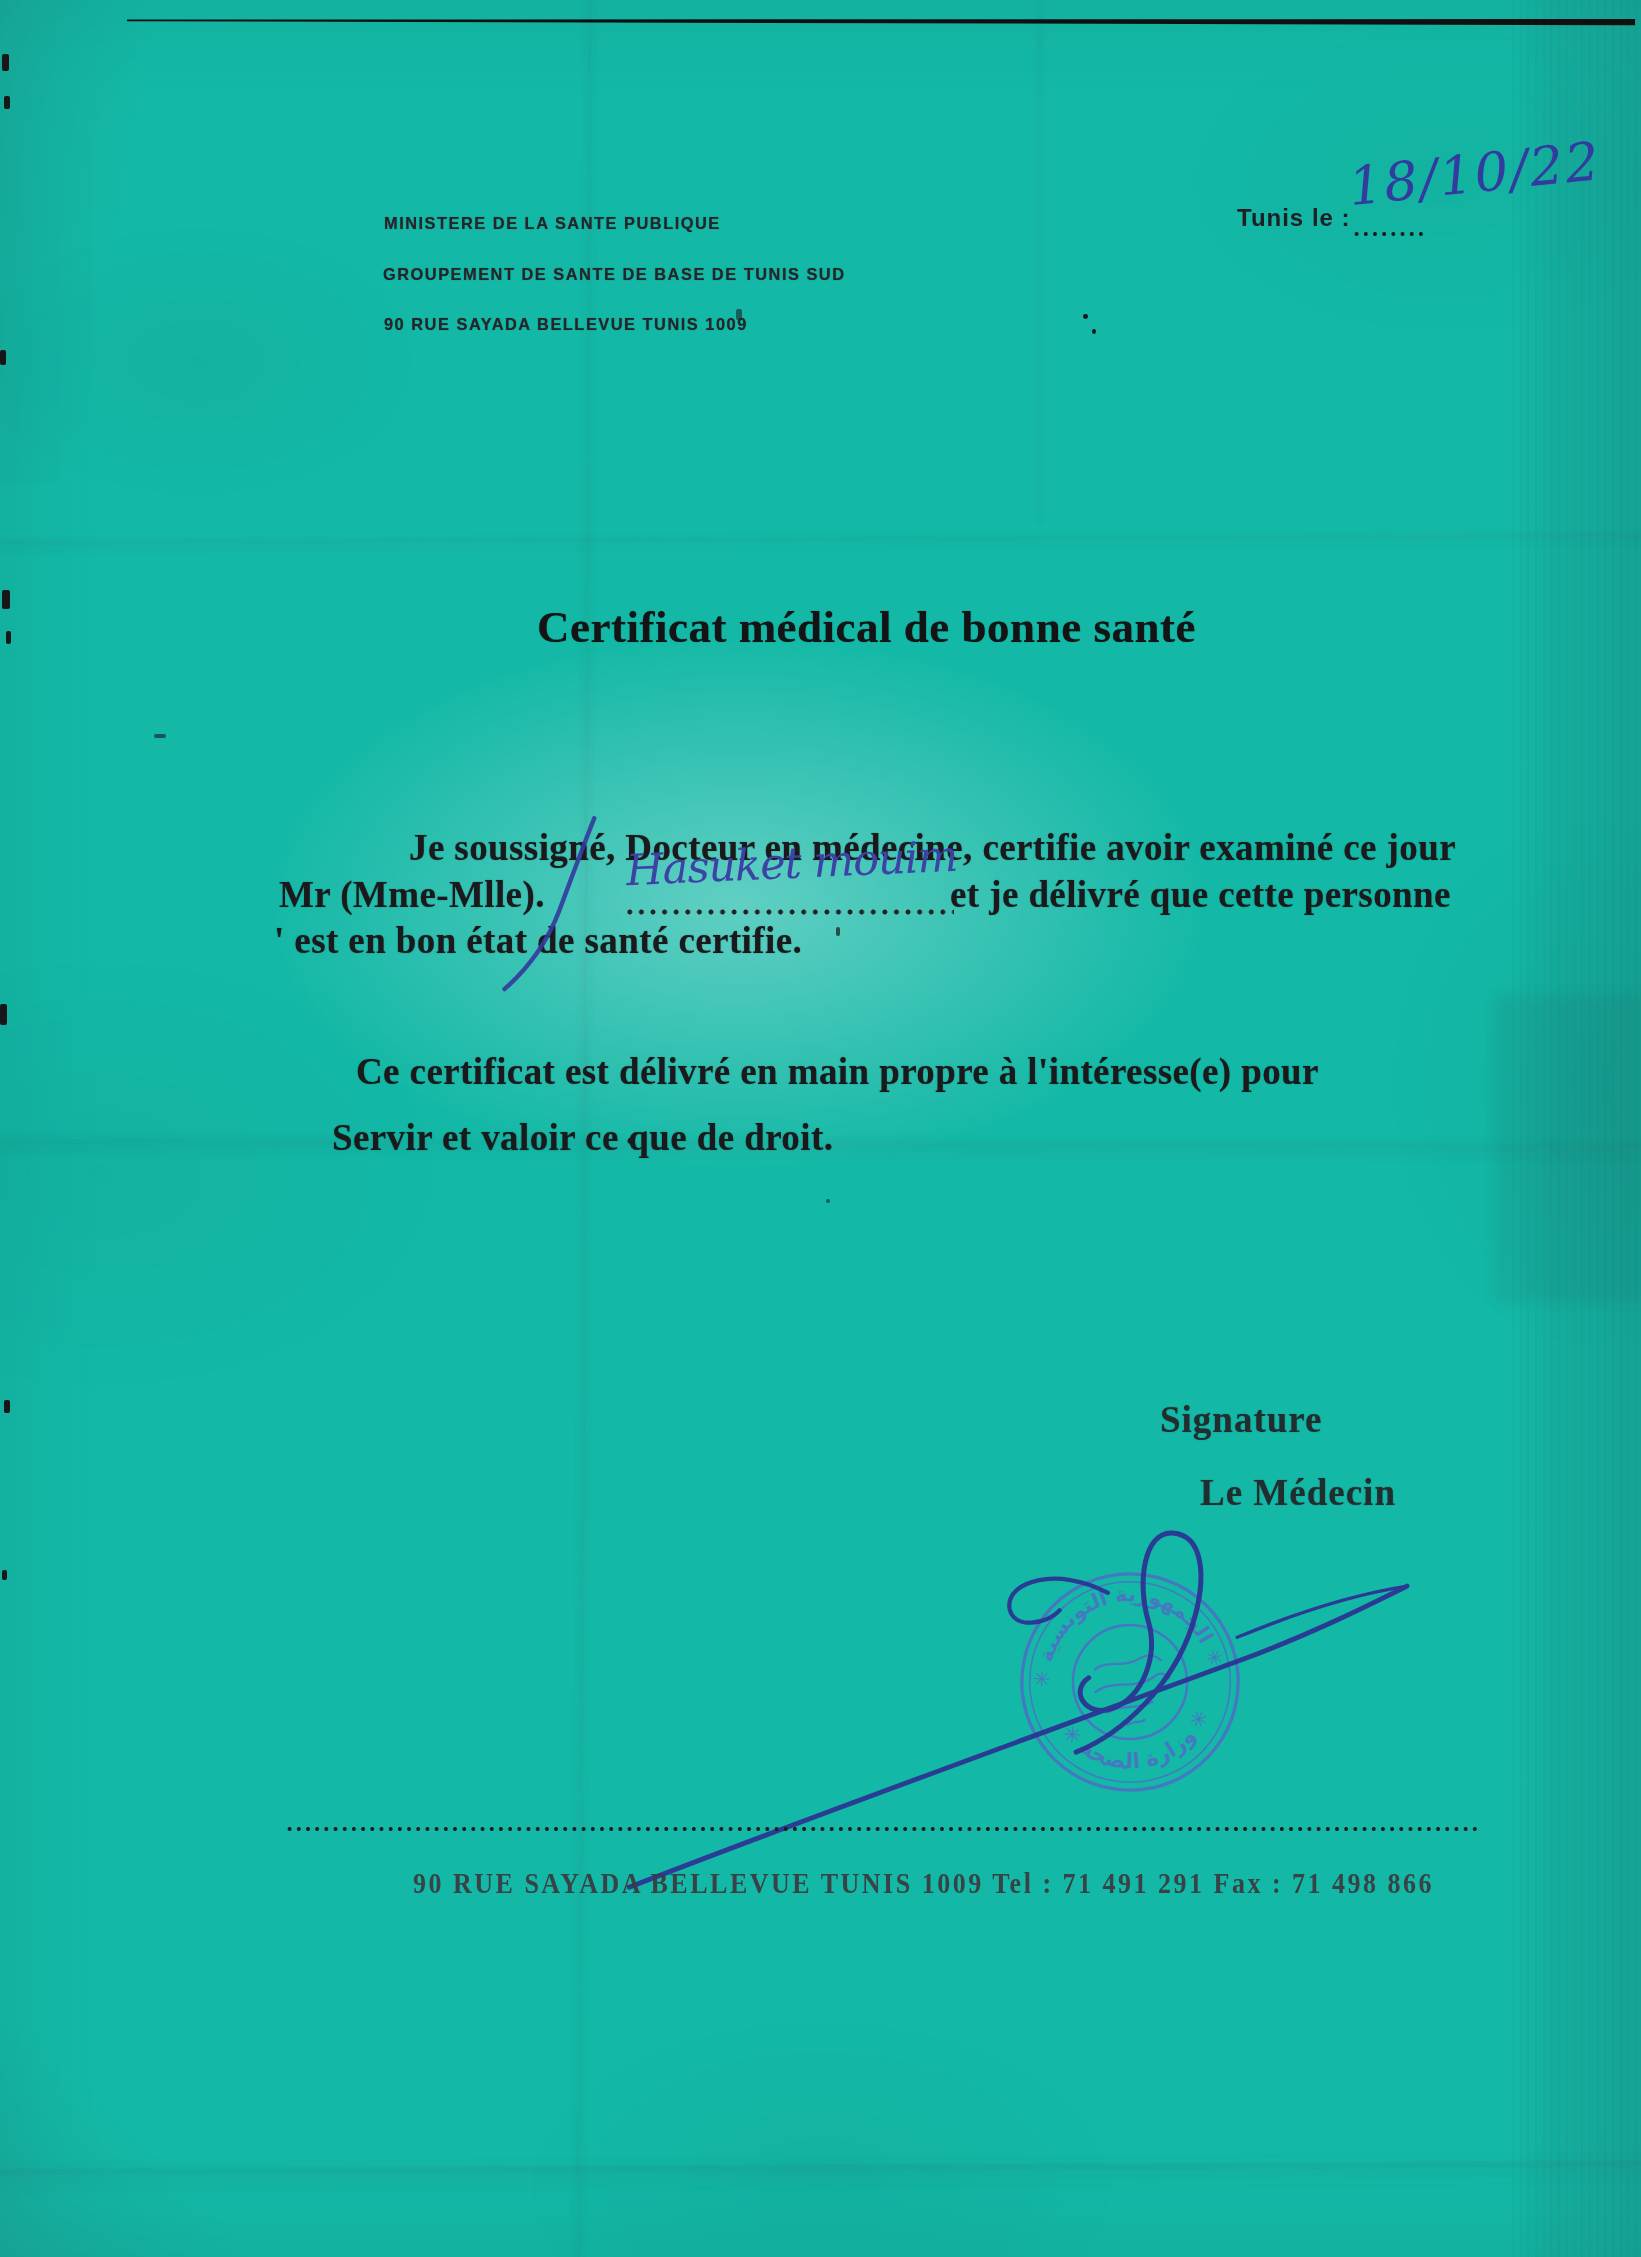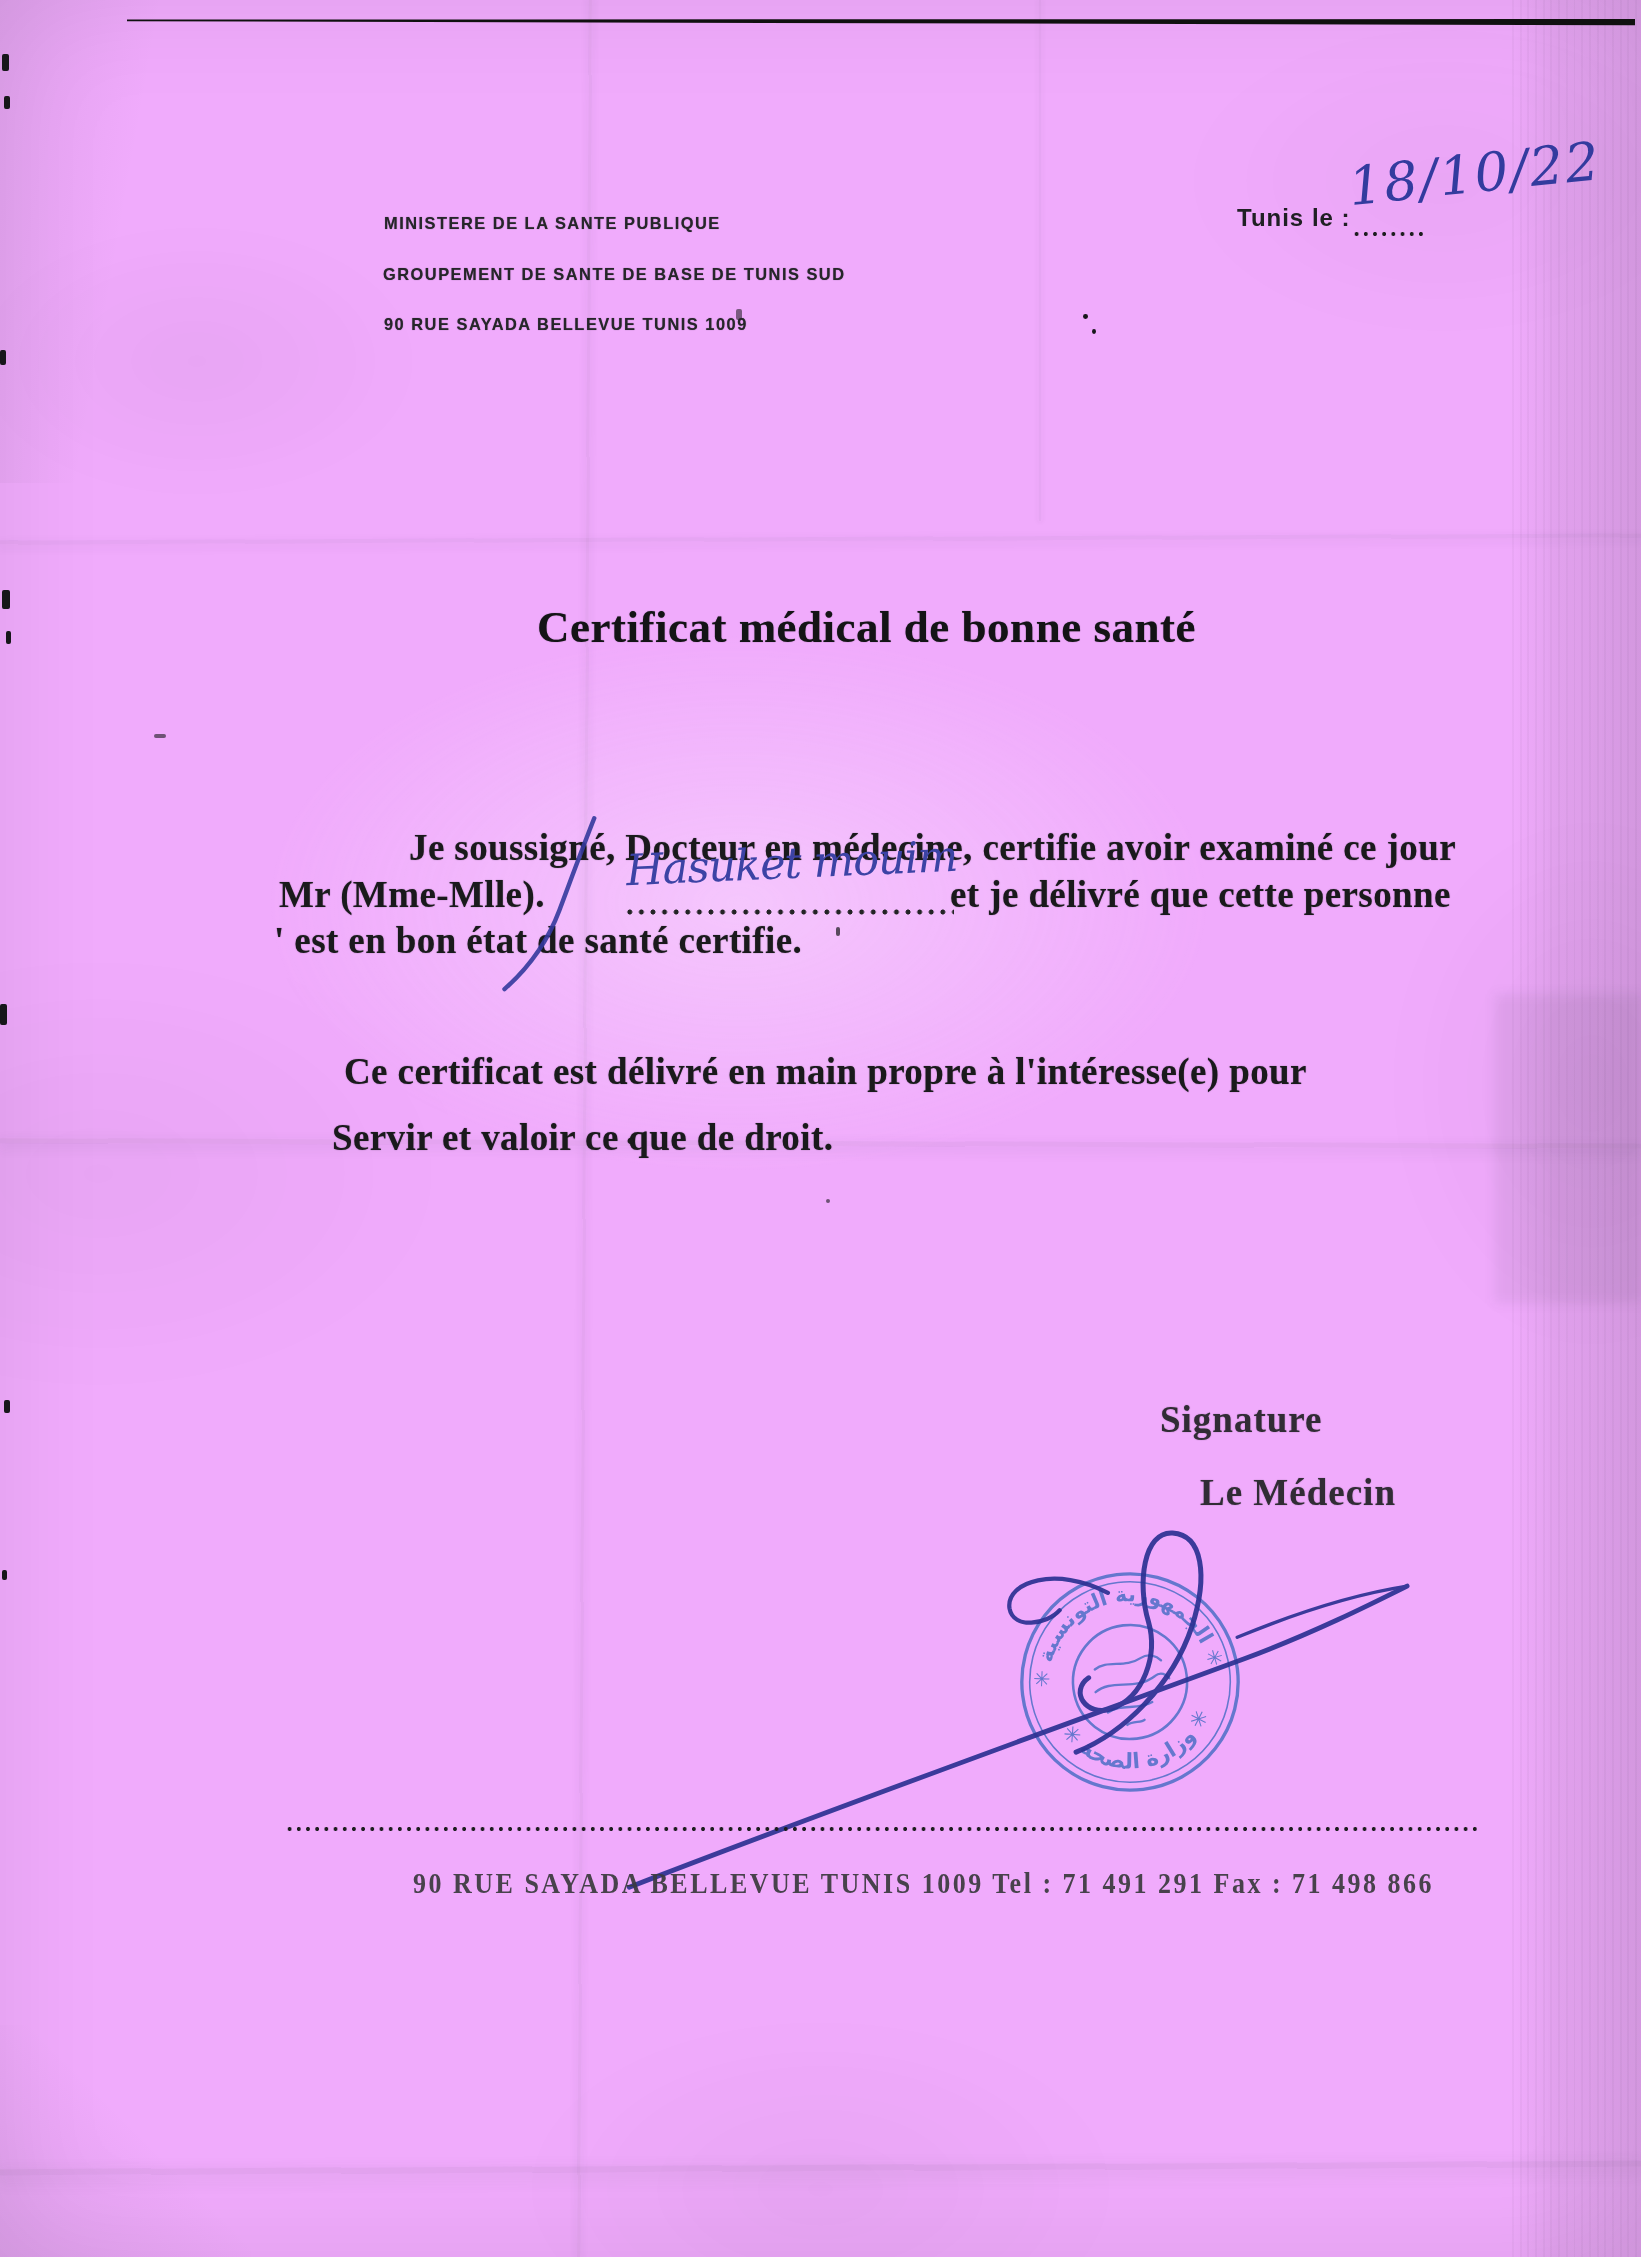--- a/index.html
+++ b/index.html
@@ -1,16 +1,16 @@
 <!DOCTYPE html>
 <html><head>
 <meta charset="utf-8">
 <style>
   html,body{margin:0;padding:0;background:#9a9aa0;}
-  #page{position:relative;width:1641px;height:2257px;background:#f0abfc;overflow:hidden;
+  #page{position:relative;width:1641px;height:2257px;background:#14b8a6;overflow:hidden;
         font-family:"Liberation Serif",serif;box-shadow:inset 0 0 116px rgba(0,0,0,.08);}
   
   .mottle{position:absolute;inset:0;pointer-events:none;opacity:.65;background:
     radial-gradient(406px 251px at 12% 16%, rgba(0,0,0,.05), transparent 60%),
     radial-gradient(483px 290px at 88% 8%, rgba(0,0,0,.045), transparent 60%),
     radial-gradient(579px 367px at 6% 52%, rgba(0,0,0,.05), transparent 65%),
     radial-gradient(502px 290px at 50% 97%, rgba(0,0,0,.05), transparent 65%),
     radial-gradient(367px 483px at 97% 48%, rgba(0,0,0,.06), transparent 60%),
     radial-gradient(676px 386px at 45% 40%, rgba(255,255,255,.5), transparent 70%);}
   .crease{position:absolute;pointer-events:none;}
@@ -98,21 +98,21 @@
 
   <div class="title">Certificat médical de bonne santé</div>
 
   <div class="bodyline" style="left:409px;top:826px;">Je soussigné, Docteur en médecine, certifie avoir examiné ce jour</div>
   <div class="bodyline" style="left:279px;top:873px;">Mr (Mme-Mlle).</div>
   <div class="dots big" style="left:624px;top:908px;width:330px;"></div>
   <div class="hand handName">Hasuket mouim</div>
   <div class="bodyline" style="left:950px;top:873px;">et je délivré que cette personne</div>
   <div class="bodyline" style="left:274px;top:919px;">' est en bon état de santé certifie.</div>
 
-  <div class="bodyline" style="left:344px;top:1050px;">Ce certificat est délivré en main propre à l'intéresse(e) pour</div>
+  <div class="bodyline" style="left:356px;top:1050px;">Ce certificat est délivré en main propre à l'intéresse(e) pour</div>
   <div class="bodyline" style="left:332px;top:1116px;">Servir et valoir ce que de droit.</div>
   <div class="bodyline" style="left:626px;top:1110px;">.</div>
 
   <svg class="overlay" style="left:463px;top:792px;" width="193" height="232" viewBox="480 820 200 240">
     <path d="M 616 847 C 606 872, 592 910, 580 942 C 568 974, 548 1002, 523 1024" fill="none" stroke="#343a9d" stroke-width="4.6" stroke-linecap="round" opacity=".9"></path>
   </svg>
 
   <div class="sigword" style="left:1116px;top:1398px;margin-left:44px;">Signature</div>
   <div class="sigword" style="left:1200px;top:1471px;">Le Médecin</div>
 

